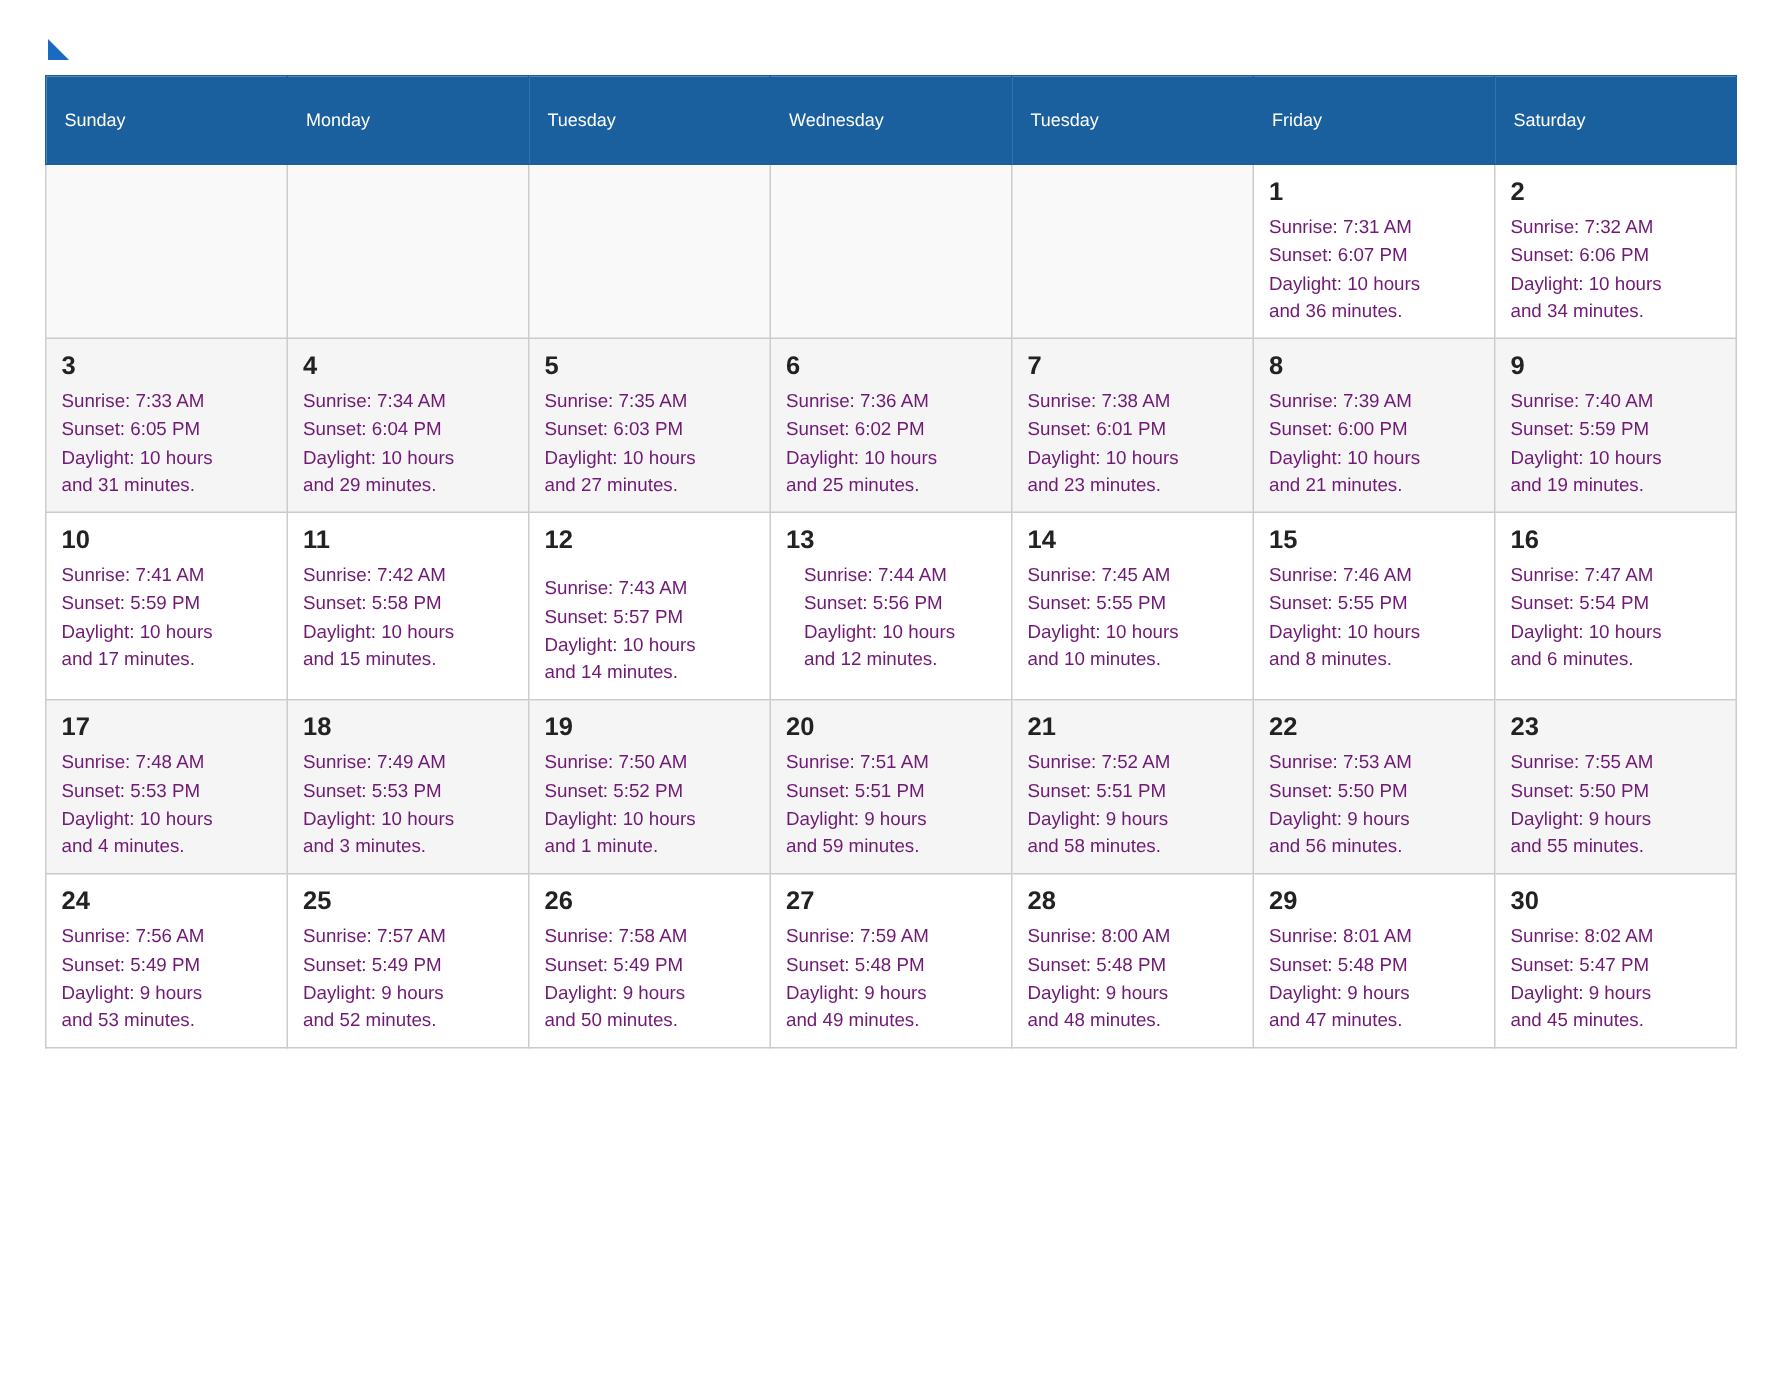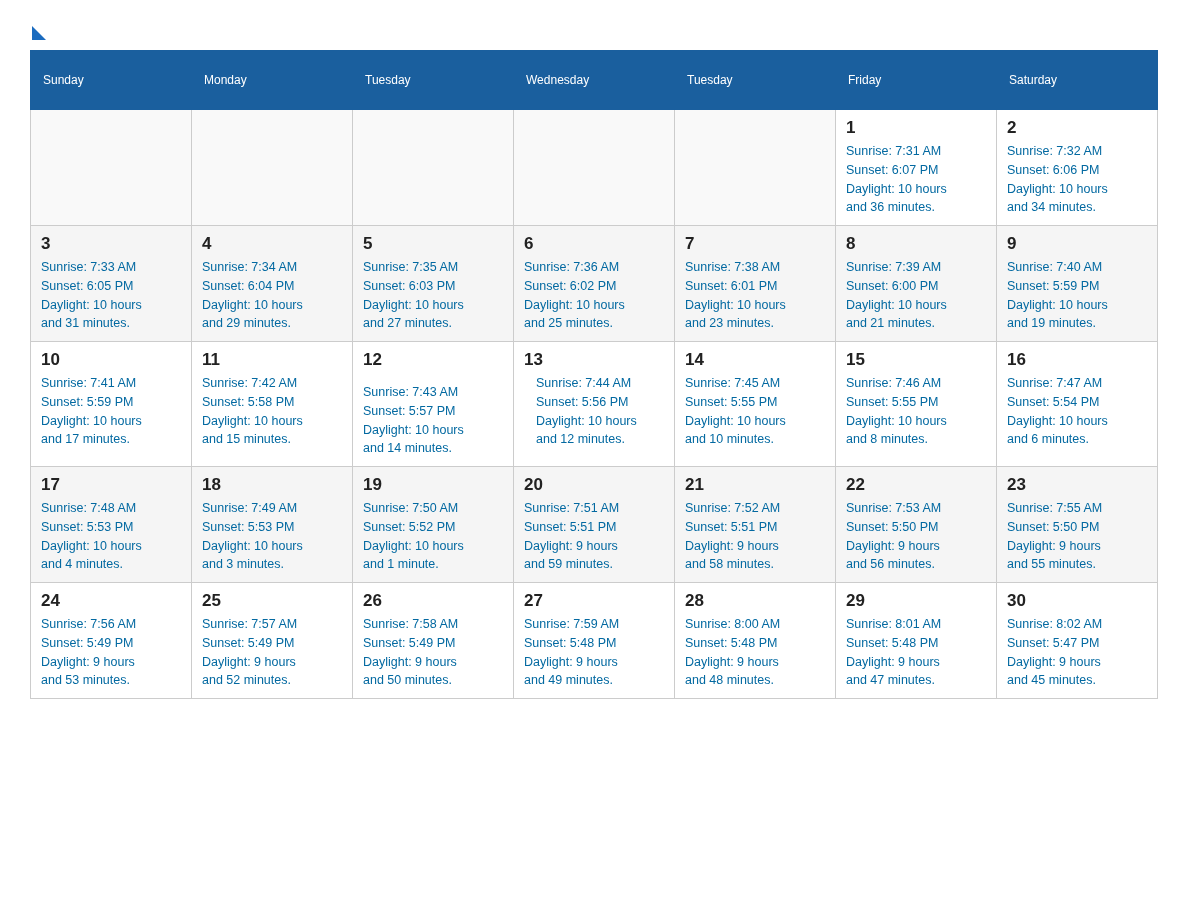--- a/index.html
+++ b/index.html
@@ -94,21 +94,21 @@
     }
     .day-num {
       font-size: 17px;
       font-weight: bold;
       color: #222;
       display: block;
       margin-bottom: 4px;
     }
     .day-info {
       font-size: 12.5px;
-      color: #0369a1;
+      color: #701a75;
       line-height: 1.5;
     }
   </style>
 </head>
 <body>
 
 <div class="header">
   <div class="logo">
     <div class="logo-wrapper">
       <div style="display:flex;align-items:center;">

